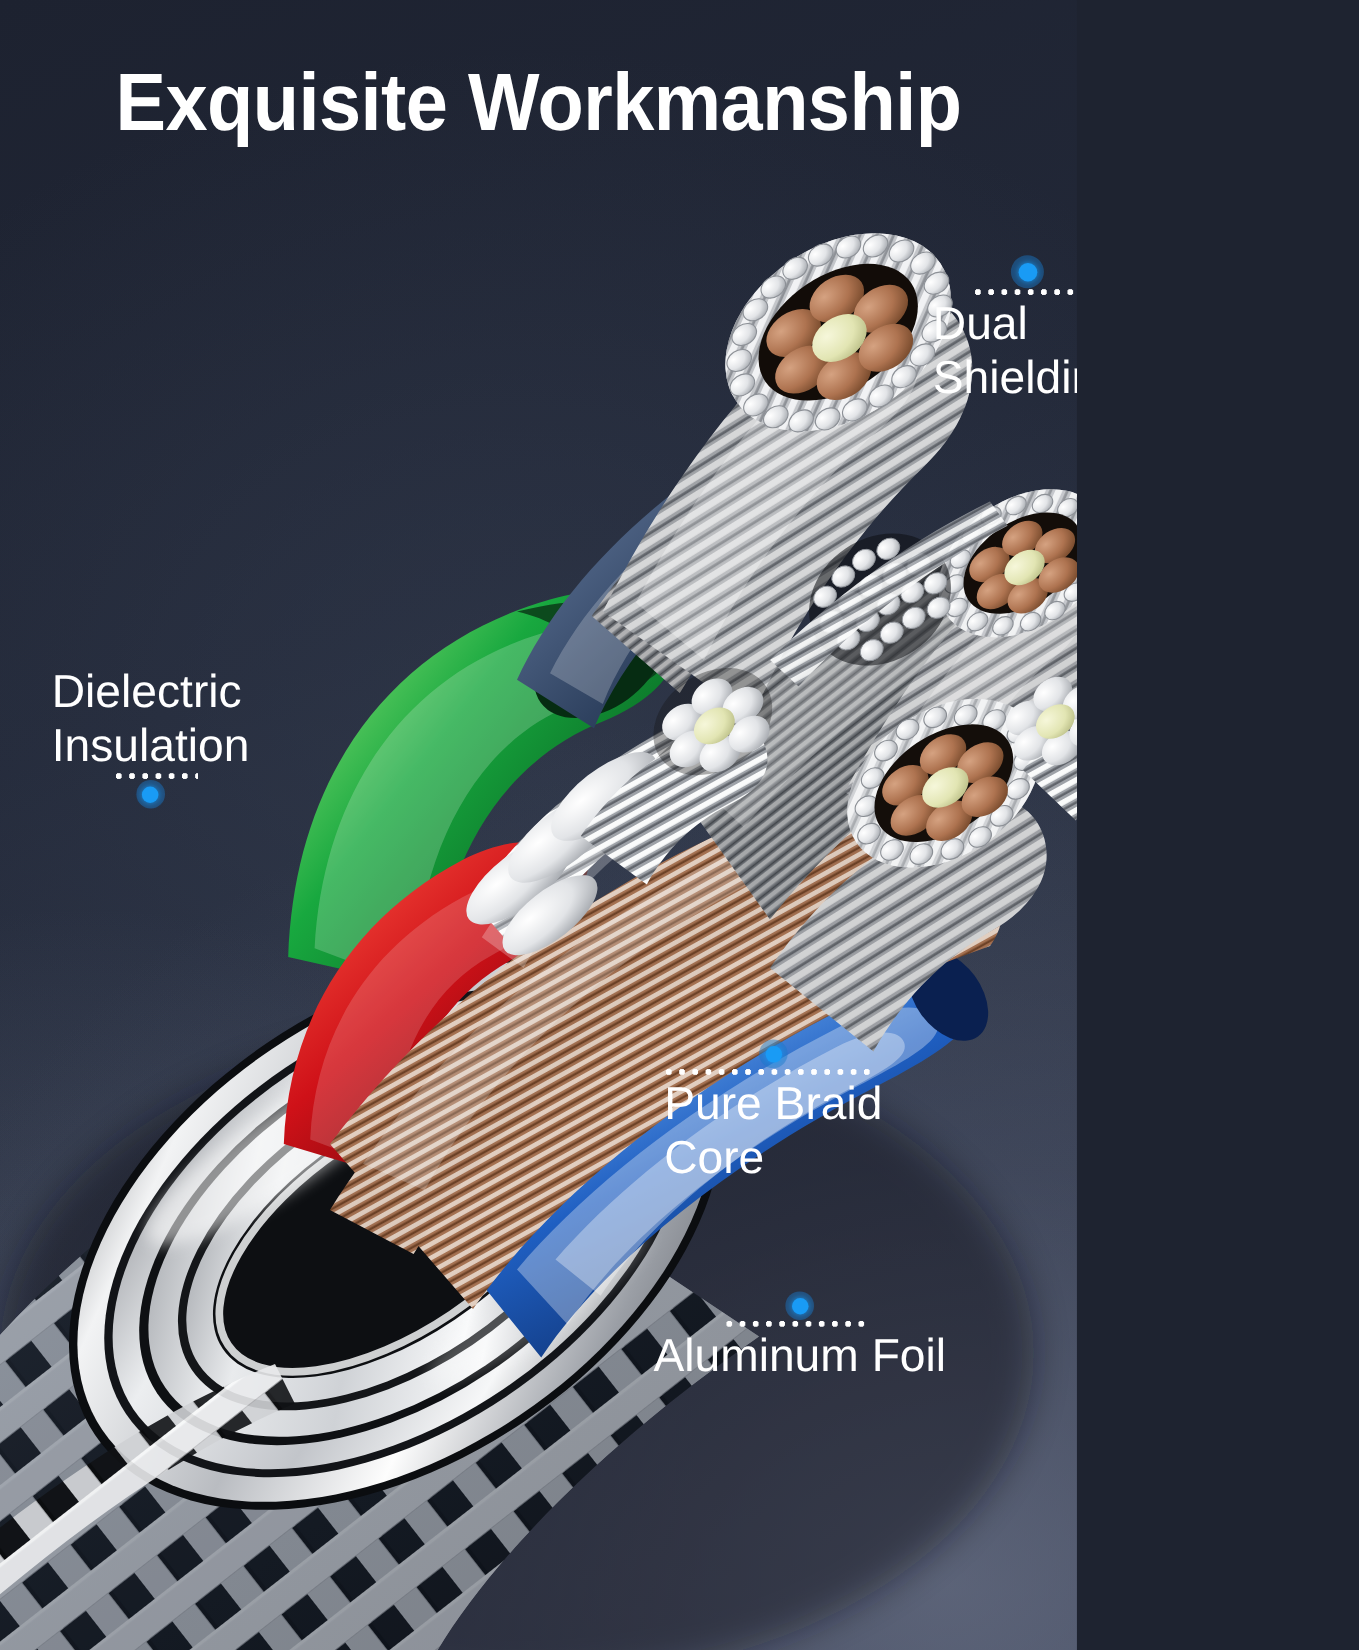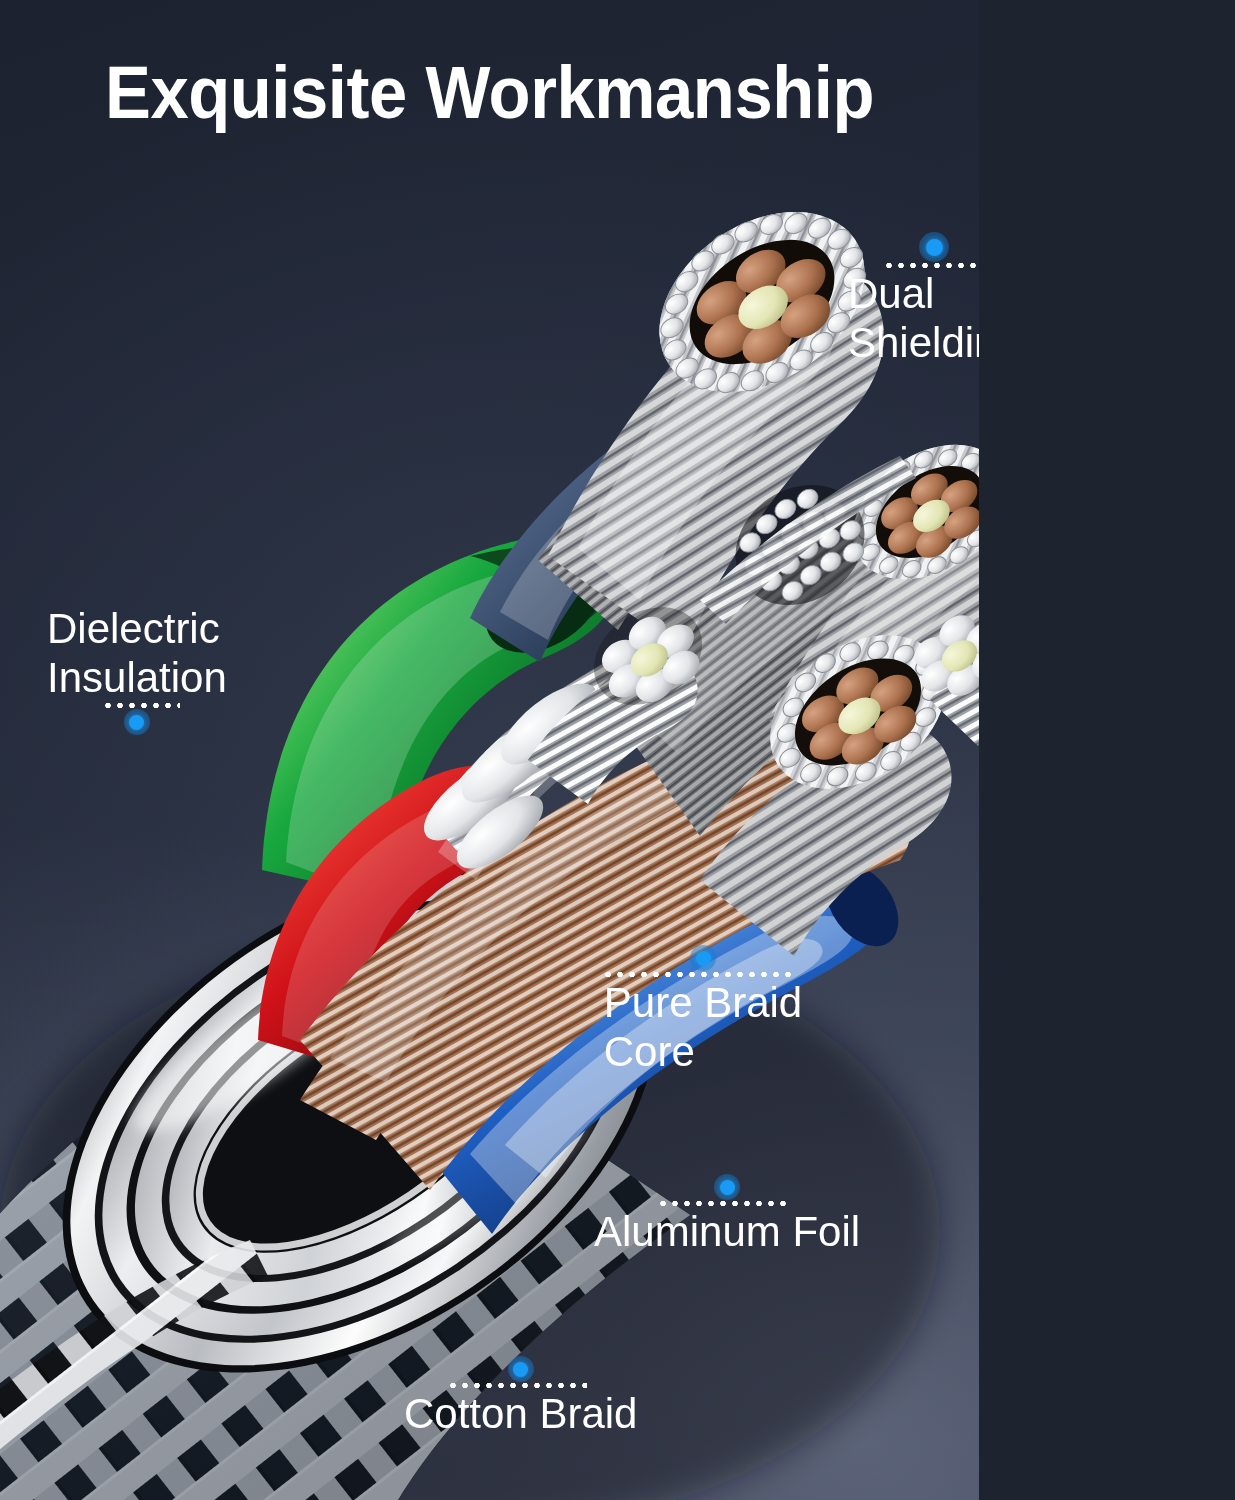--- a/index.html
+++ b/index.html
@@ -698,19 +698,14 @@
     <span class="txt">Pure Braid
 Core</span>
   </div>
 
   <div class="callout right" id="c-foil">
     <span class="marker small"></span>
     <span class="leader"></span>
     <span class="txt">Aluminum Foil</span>
   </div>
 
-  <div class="callout right" id="c-cotton">
-    <span class="marker small"></span>
-    <span class="leader"></span>
-    <span class="txt">Cotton Braid</span>
-  </div>
 
 </div>
 
 </body></html>

